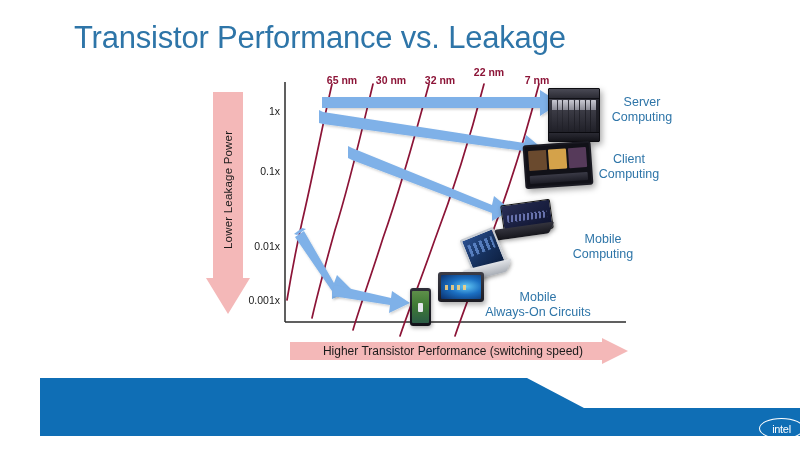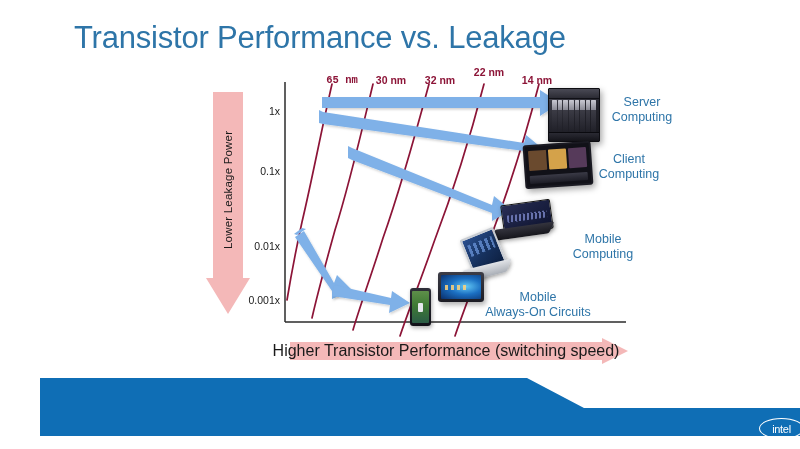--- a/index.html
+++ b/index.html
@@ -111,23 +111,24 @@
   }
   #perf-arrow-label {
     position: absolute;
     left: 250px;
     top: 338px;
     width: 312px;
     height: 26px;
     display: flex;
     align-items: center;
     justify-content: center;
-    font-size: 16px;
+    font-size: 12px;
     color: #1a1a1a;
     white-space: nowrap;
+    padding-left: 7px;
   }
 
   
   .product-label {
     position: absolute;
     font-size: 12.5px;
     line-height: 15px;
     color: #2E75A8;
     text-align: center;
     white-space: pre-line;
@@ -412,25 +413,25 @@
       </g>
     </svg>
 
     <div id="y-tick-wrap">
       <div class="y-tick" style="top:105px;">1x</div>
       <div class="y-tick" style="top:165px;">0.1x</div>
       <div class="y-tick" style="top:240px;">0.01x</div>
       <div class="y-tick" style="top:294px;">0.001x</div>
     </div>
 
-    <div class="node-label" style="left:302px; top:74px;font-family:Liberation Mono, monospace;">65 nm</div>
+    <div class="node-label" style="left:302px; top:74px;">65 nm</div>
     <div class="node-label" style="left:351px; top:74px;">30 nm</div>
     <div class="node-label" style="left:400px; top:74px;">32 nm</div>
     <div class="node-label" style="left:449px; top:66px;">22 nm</div>
-    <div class="node-label" style="left:497px; top:74px;">14 nm</div>
+    <div class="node-label" style="left:497px; top:74px;">7 nm</div>
 
     <svg id="leakage-arrow" viewBox="0 0 44 222">
       <polygon points="7,0 37,0 37,186 44,186 22,222 0,186 7,186" fill="#F4B8B8"></polygon>
     </svg>
     <div id="leakage-arrow-label">Lower Leakage Power</div>
 
     <svg id="perf-arrow" viewBox="0 0 338 26">
       <polygon points="0,4 312,4 312,0 338,13 312,26 312,22 0,22" fill="#F4B8B8"></polygon>
     </svg>
     <div id="perf-arrow-label">Higher Transistor Performance (switching speed)</div>

